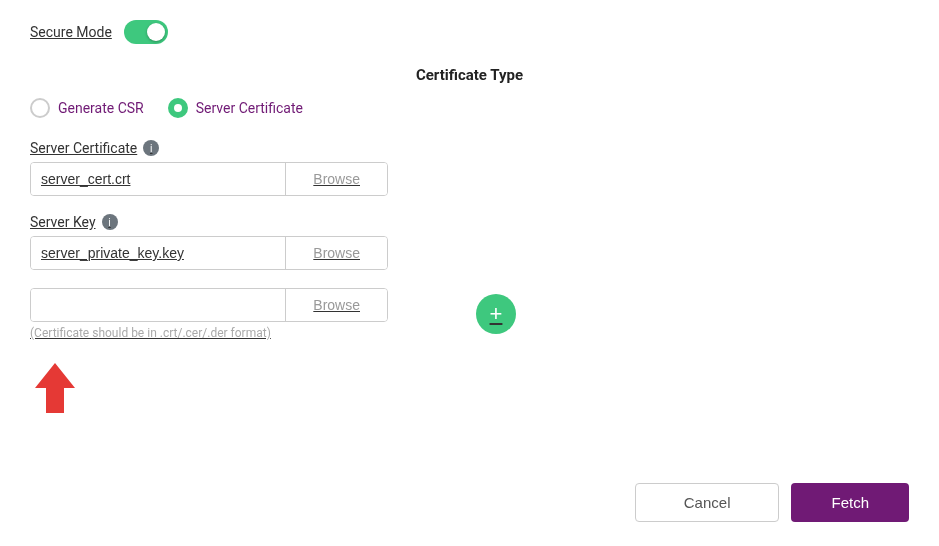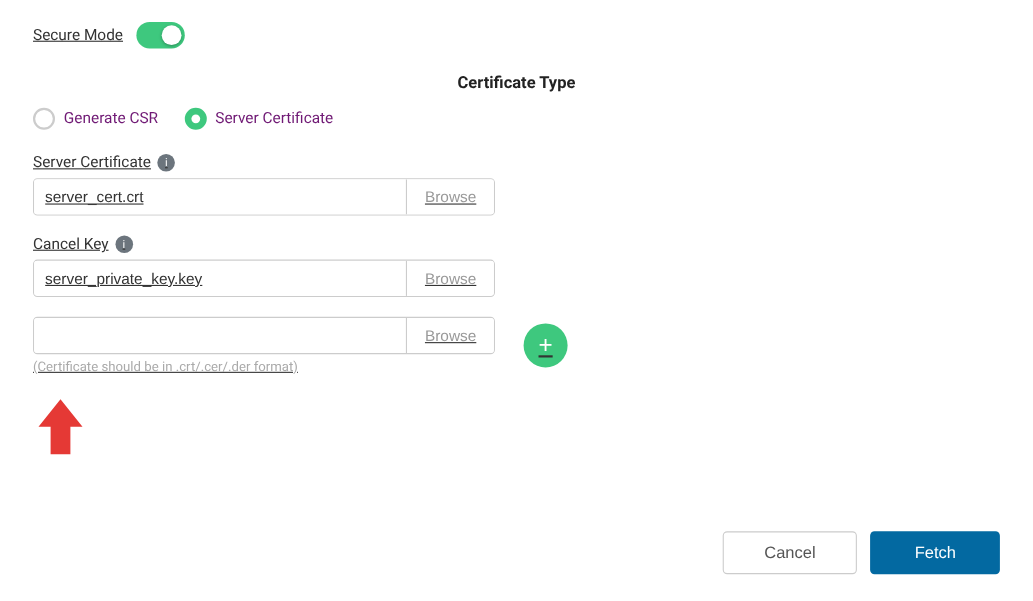--- a/index.html
+++ b/index.html
@@ -134,33 +134,33 @@
       cursor: pointer;
       flex-shrink: 0;
     }
 
     .input-with-browse {
       display: flex;
       align-items: stretch;
       border: 1px solid #ccc;
       border-radius: 4px;
       overflow: hidden;
-      width: 420px;
+      width: 358px;
     }
     .input-text {
       flex: 1;
       padding: 8px 10px;
       border: none;
       outline: none;
       font-size: 14px;
       color: #333;
       background: #fff;
     }
     .browse-btn {
-      padding: 8px 16px;
+      padding: 8px 27px;
       background: #fff;
       border: none;
       border-left: 1px solid #ccc;
       color: #999;
       cursor: pointer;
       font-size: 14px;
     }
 
     
     .intermediate-row {
@@ -207,31 +207,31 @@
     
     .footer-row {
       display: flex;
       justify-content: flex-end;
       gap: 12px;
       position: absolute;
       bottom: 24px;
       right: 30px;
     }
     .cancel-btn {
-      padding: 10px 37px;
+      padding: 10px 48px;
       background: #fff;
       border: 1px solid #ccc;
       border-radius: 4px;
       font-size: 15px;
       color: #555;
       cursor: pointer;
     }
     .fetch-btn {
       padding: 10px 40px;
-      background: #0369a1;
+      background: #701a75;
       border: none;
       border-radius: 4px;
       font-size: 15px;
       color: #fff;
       cursor: pointer;
       font-weight: 500;
     }
   </style>
 </head>
 <body>
@@ -268,21 +268,21 @@
     <div class="info-icon">i</div>
   </div>
   <div class="input-with-browse">
     <input class="input-text" type="text" value="server_cert.crt" style="">
     <button class="browse-btn">Browse</button>
   </div>
 </div>
 
 <div class="field-row">
   <div class="field-label-row">
-    <span class="field-label">Cancel Key</span>
+    <span class="field-label">Server Key</span>
     <div class="info-icon">i</div>
   </div>
   <div class="input-with-browse">
     <input class="input-text" type="text" value="server_private_key.key" style="">
     <button class="browse-btn">Browse</button>
   </div>
 </div>
 
 <div class="field-row">
   <div class="intermediate-row">

